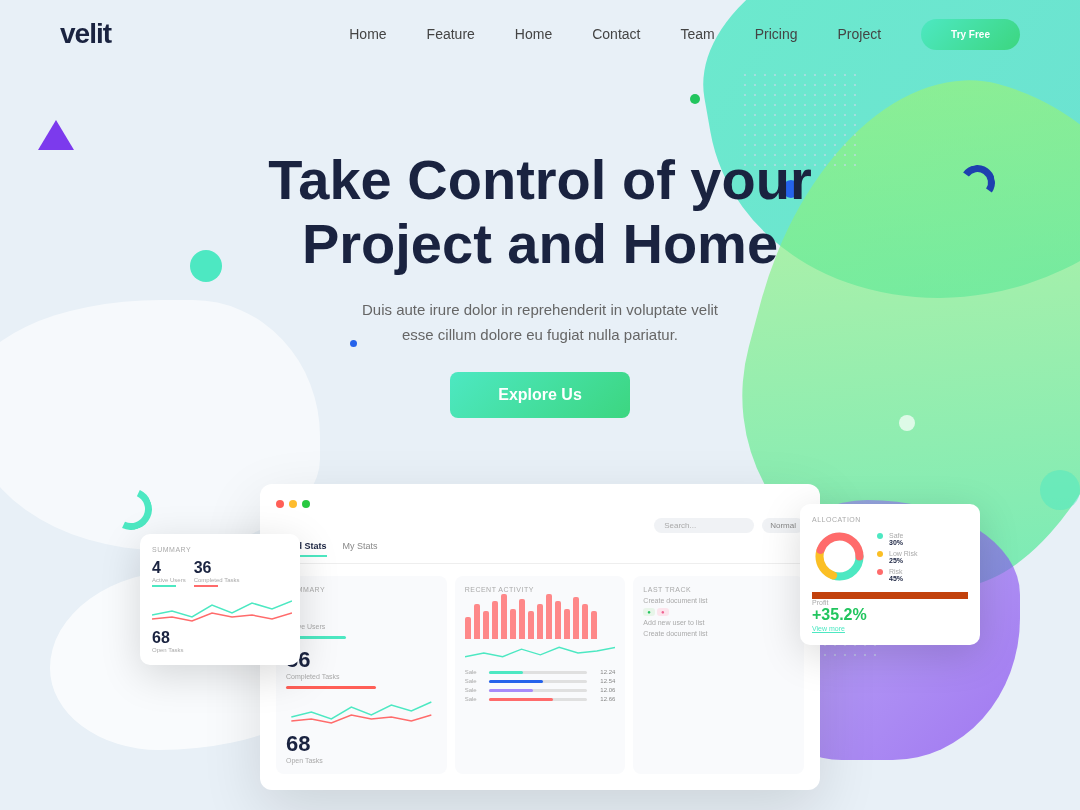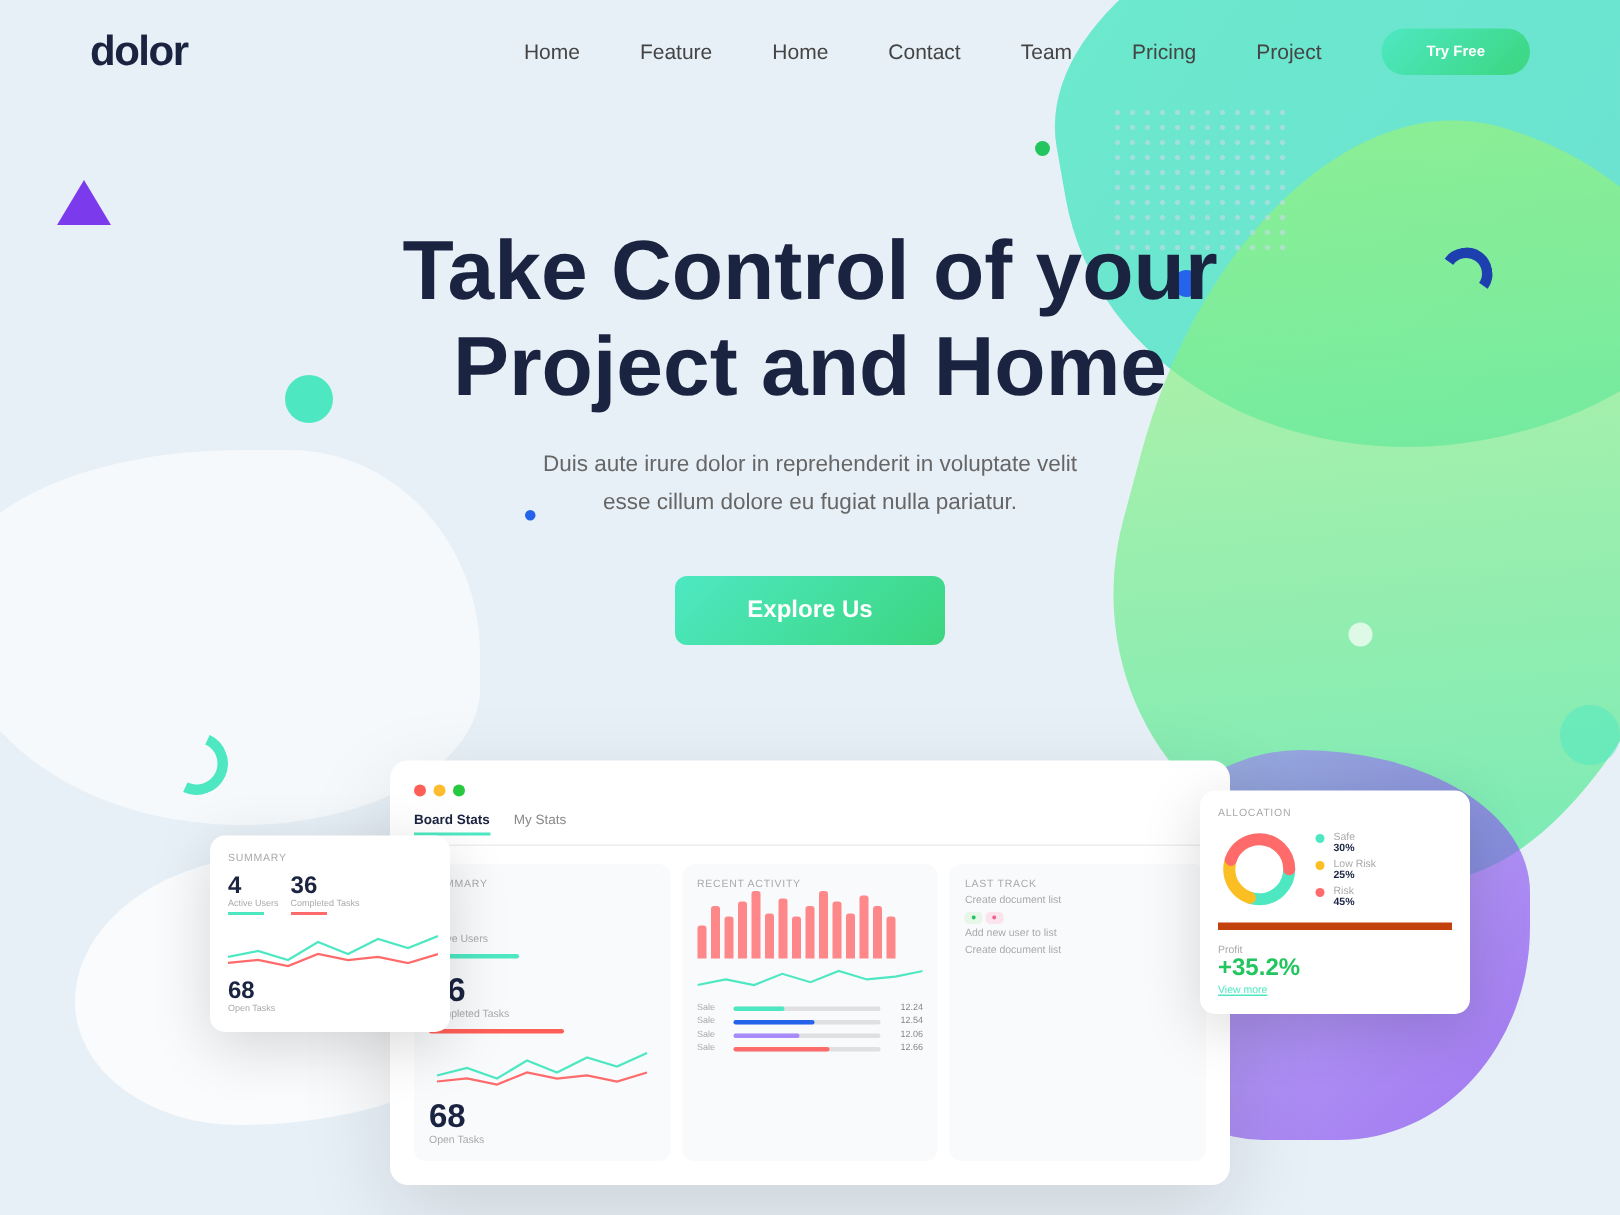--- a/index.html
+++ b/index.html
@@ -74,21 +74,21 @@
       font-weight: 800;
       color: #1a2340;
       line-height: 1.15;
       margin-bottom: 20px;
     }
     .hero-subtitle {
       font-size: 15px;
       color: #666;
       line-height: 1.7;
       max-width: 360px;
-      margin: 0 auto 36px;
+      margin: 0 auto 24px;
     }
     .hero-btn {
       background: linear-gradient(135deg, #4de8c2, #3cd680);
       color: #fff;
       border: none;
       padding: 14px 48px;
       border-radius: 8px;
       font-size: 16px;
       font-weight: 600;
       cursor: pointer;
@@ -329,21 +329,21 @@
     width:35px; height:35px;
     border: 7px solid #1e40af;
     border-bottom-color: transparent;
     border-left-color: transparent;
     border-radius: 50%;
     transform: rotate(-10deg);
   "></div>
 </div>
 
 <nav>
-  <div class="nav-logo">dolor</div>
+  <div class="nav-logo">velit</div>
   <div class="nav-links">
     <a class="nav-link">Home</a>
     <a class="nav-link">Feature</a>
     <a class="nav-link">Home</a>
     <a class="nav-link">Contact</a>
     <a class="nav-link">Team</a>
     <a class="nav-link">Pricing</a>
     <a class="nav-link">Project</a>
     <button class="nav-cta">Try Free</button>
   </div>
@@ -360,20 +360,24 @@
 
 <div class="dashboard-area" style="position:absolute; bottom:20px; left:50%; transform:translateX(-50%); width:640px; z-index:30;">
 
   <div class="dash-main" style="position:relative;">
     <div class="dash-dots">
       <div class="dot dot-red"></div>
       <div class="dot dot-yellow"></div>
       <div class="dot dot-green"></div>
     </div>
 
+    <div style="display:flex;justify-content:flex-end;margin-bottom:8px;gap:8px;align-items:center;">
+      <div style="background:#f0f2f5;border-radius:12px;padding:3px 10px;font-size:8px;color:#aaa;width:100px;">Search...</div>
+      <div style="background:#f0f2f5;border-radius:8px;padding:3px 8px;font-size:8px;color:#888;">Normal</div>
+    </div>
 
     <div class="dash-tabs">
       <span class="dash-tab-active">Board Stats</span>
       <span style="font-size:9px;color:#888;">My Stats</span>
     </div>
 
     <div class="dash-grid">
 
       <div class="dash-card">
         <div class="dash-card-title">SUMMARY</div>
@@ -519,20 +523,20 @@
         </div>
         <div style="display:flex;gap:6px;">
           <span style="width:6px;height:6px;border-radius:50%;background:#ff6b6b;margin-top:1px;flex-shrink:0;"></span>
           <div>
             <div style="font-size:7px;color:#aaa;">Risk</div>
             <div style="font-size:7px;color:#1a2340;font-weight:600;">45%</div>
           </div>
         </div>
       </div>
     </div>
-    <div style="margin-top:8px;padding-top:10px;border-top:5px solid #c2410c;">
+    <div style="margin-top:8px;padding-top:0;border-top:7px solid #c2410c;">
       <div style="font-size:7px;color:#aaa;">Profit</div>
       <div style="font-size:16px;font-weight:700;color:#22c55e;">+35.2%</div>
       <a style="font-size:7px;color:#4de8c2;cursor:pointer;text-decoration:underline;">View more</a>
     </div>
   </div>
 
 </div>
 
 </body></html>

